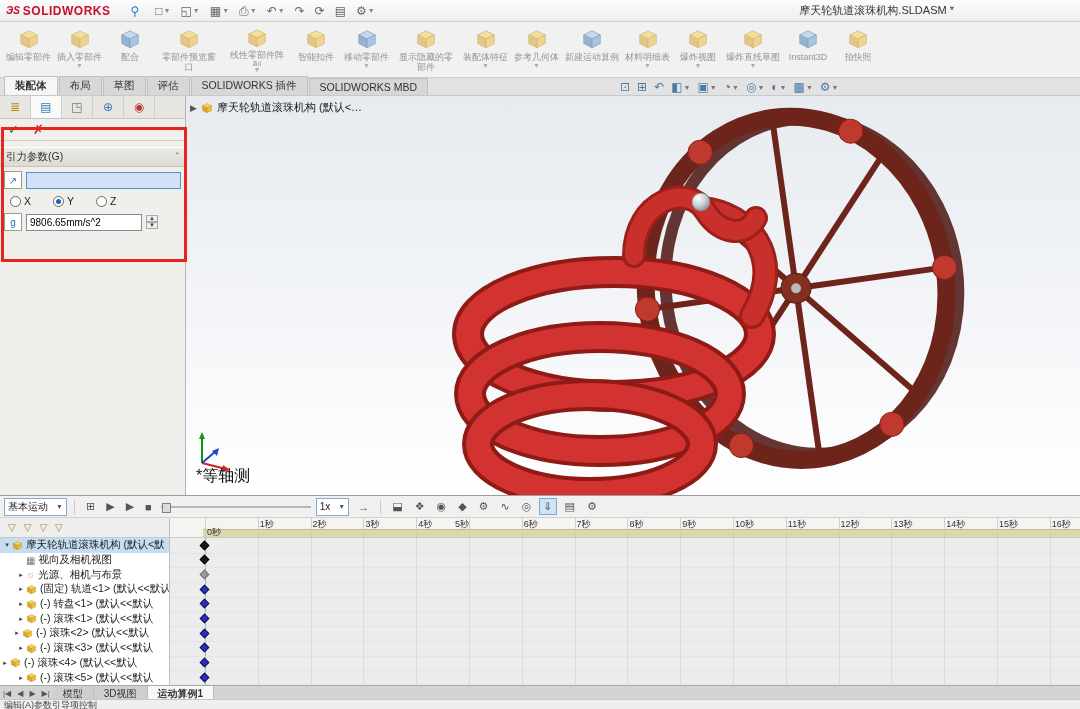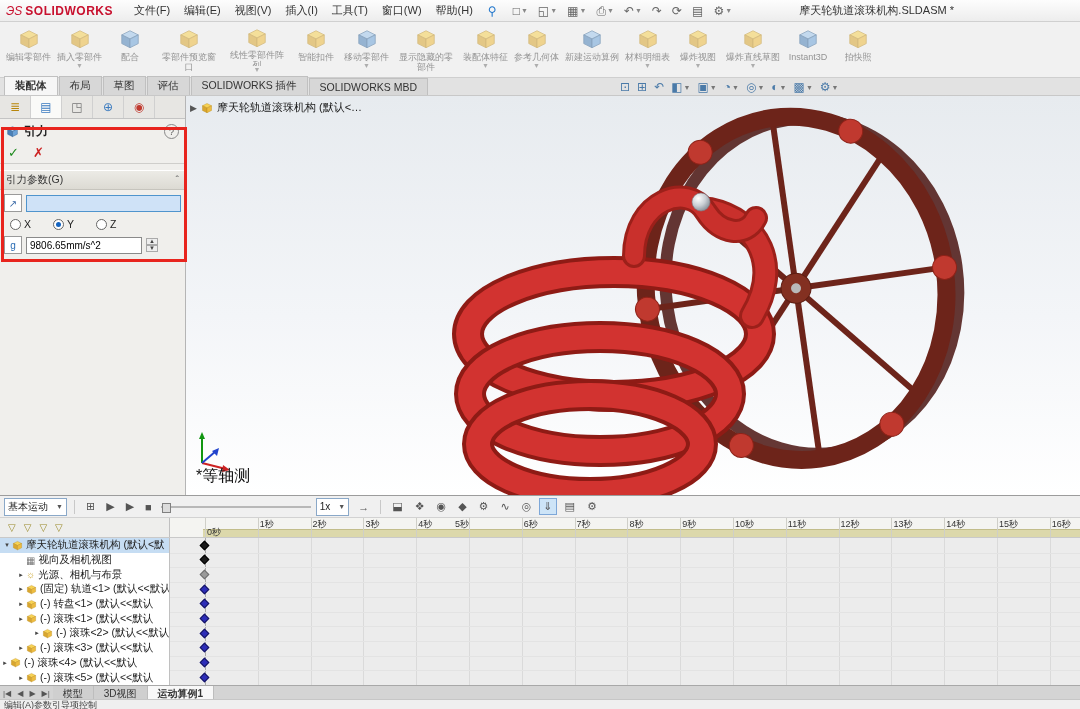--- a/index.html
+++ b/index.html
@@ -3,21 +3,21 @@
 <meta charset="utf-8">
 <style>
   html,body{margin:0;padding:0}
   body{width:1080px;height:709px;position:relative;overflow:hidden;
        font-family:"Liberation Sans","DejaVu Sans",sans-serif;font-size:11px;color:#222;background:#fff}
 
   
   #titlebar{position:absolute;top:0;left:0;right:0;height:22px;background:linear-gradient(#fdfdfd,#ededed);
             border-bottom:1px solid #d0d0d0;display:flex;align-items:center;padding:0 6px;box-sizing:border-box;gap:2px}
   .logo{display:flex;align-items:center;gap:3px;margin-right:12px}
-  .logo-mark{color:#c8102e;font-weight:normal;font-size:12px;font-style:italic}
+  .logo-mark{color:#c8102e;font-weight:bold;font-size:10px;font-style:italic}
   .logo-text{color:#c8102e;font-weight:bold;font-size:12px;letter-spacing:.5px}
   .menu-item{padding:3px 7px;color:#333;cursor:default}
   .pin{color:#2277cc;font-size:12px;margin:0 6px}
   .qicon{color:#666;font-size:12px;padding:1px 2px;display:inline-flex;align-items:center;gap:1px}
   .qicon .dd{font-size:7px;color:#888}
   #doc-title{margin-left:auto;color:#333;font-size:11px;padding-right:120px}
 
   
   #ribbon{position:absolute;top:22px;left:0;right:0;height:56px;background:#f1f1f1;border-bottom:1px solid #cfcfcf;
           display:flex;align-items:stretch;padding:2px 4px;gap:2px;box-sizing:border-box}
@@ -129,29 +129,20 @@
       <stop offset="100%" stop-color="#868e97"></stop>
     </radialGradient>
   </defs>
 </svg>
 
 <div id="titlebar">
   <div class="logo">
     <span class="logo-mark">ЭS</span>
     <span class="logo-text">SOLIDWORKS</span>
   </div>
-  <span style="display:flex">
-      <span class="menu-item">文件(F)</span>
-      <span class="menu-item">编辑(E)</span>
-      <span class="menu-item">视图(V)</span>
-      <span class="menu-item">插入(I)</span>
-      <span class="menu-item">工具(T)</span>
-      <span class="menu-item">窗口(W)</span>
-      <span class="menu-item">帮助(H)</span>
-    </span>
   <span class="pin">⚲</span>
   <span style="display:flex;gap:6px;margin-left:6px">
       <span class="qicon">
         <span>□</span>
         <span class="dd">▼</span>
       </span>
       <span class="qicon">
         <span>◱</span>
         <span class="dd">▼</span>
       </span>
@@ -373,27 +364,20 @@
 
 <div id="leftpanel">
   <div id="paneltabs">
       <div class="ptab" style="color: rgb(184, 134, 11);">≣</div>
       <div class="ptab active" style="color: rgb(58, 122, 191);">▤</div>
       <div class="ptab" style="color: rgb(119, 119, 119);">◳</div>
       <div class="ptab" style="color: rgb(58, 122, 191);">⊕</div>
       <div class="ptab" style="color: rgb(192, 57, 47);">◉</div>
     </div>
 
-  <div id="pm-header">
-    <svg width="13" height="13" viewBox="0 0 24 24">
-        <use href="#cubeB"></use>
-      </svg>
-    <span id="pm-title">引力</span>
-    <span class="help">?</span>
-  </div>
 
   <div id="pm-actions">
     <span class="ok">✓</span>
     <span class="cancel">✗</span>
   </div>
 
   <div class="section-hd">
     <span>引力参数(G)</span>
     <span class="chev">ˆ</span>
   </div>
@@ -615,21 +599,21 @@
         </div>
         <div class="trow" style="padding-left: 16px;">
           <span class="exp">▸</span>
           <span class="ticn">
             <svg width="11" height="11" viewBox="0 0 24 24">
               <use href="#cubeY"></use>
             </svg>
           </span>
           <span>(-) 滚珠&lt;1&gt; (默认&lt;&lt;默认</span>
         </div>
-        <div class="trow" style="padding-left: 32px;">
+        <div class="trow" style="padding-left: 12px;">
           <span class="exp">▸</span>
           <span class="ticn">
             <svg width="11" height="11" viewBox="0 0 24 24">
               <use href="#cubeY"></use>
             </svg>
           </span>
           <span>(-) 滚珠&lt;2&gt; (默认&lt;&lt;默认</span>
         </div>
         <div class="trow" style="padding-left: 16px;">
           <span class="exp">▸</span>

